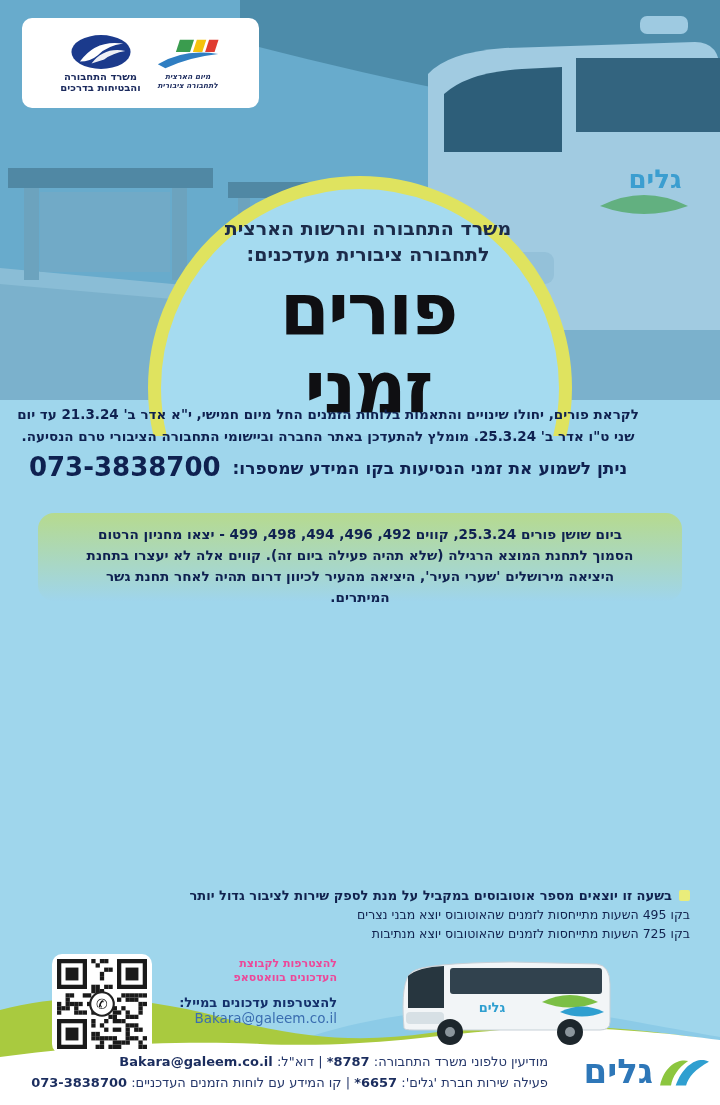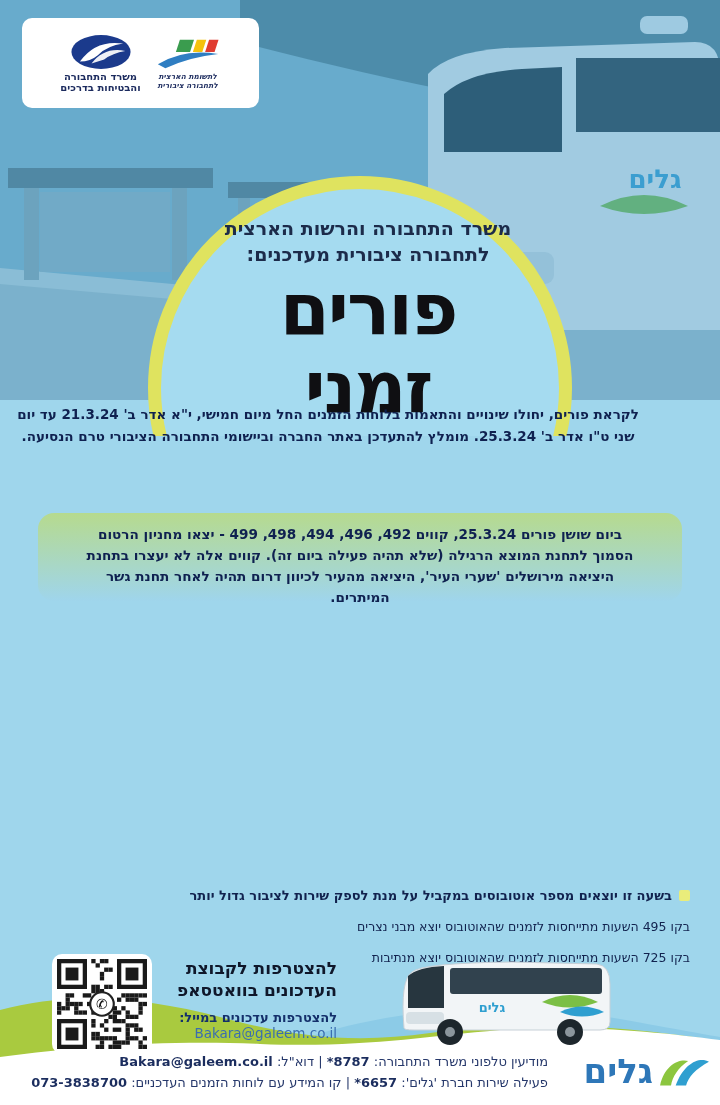--- a/index.html
+++ b/index.html
@@ -27,27 +27,27 @@
   .note-line{font-size:11.5px;margin-top:2px;}
   .note-line b{font-weight:bold;}
   
   .alert{position:absolute;left:38px;top:513px;width:644px;height:88px;border-radius:16px;z-index:3;
          background:linear-gradient(180deg,#b6da8e,#9fd5ec);box-sizing:border-box;padding:11px 38px;
          text-align:center;font-size:13.6px;font-weight:bold;color:#0f2150;line-height:1.55;}
   .panel-wrap{position:absolute;top:603px;left:0;width:720px;height:0;}
   
   .legend{position:absolute;right:30px;top:888px;text-align:right;color:#11224e;z-index:3;}
   .legend-line1{font-size:13px;font-weight:bold;}
-  .legend-line{font-size:12.5px;margin-top:16px;}
+  .legend-line{font-size:12.5px;margin-top:4px;}
   .sq{display:inline-block;width:11px;height:11px;background:#e9ed7b;margin-left:7px;border-radius:2px;vertical-align:-1px;}
   
   .qr-box{position:absolute;left:52px;top:954px;width:100px;height:100px;background:#fff;border-radius:10px;
           padding:5px;box-sizing:border-box;z-index:6;}
   .subscribe-text{position:absolute;left:162px;top:957px;width:175px;text-align:right;z-index:6;}
-  .wa-line{font-size:17px;font-weight:bold;color:#0f172a;line-height:1.3;}
+  .wa-line{font-size:11px;font-weight:bold;color:#ec4899;line-height:1.3;}
   .email-label{font-size:13px;font-weight:bold;color:#14306b;margin-top:9px;}
   .email{font-size:13.5px;color:#3a6db0;direction:ltr;text-align:right;}
   
   .waves{position:absolute;left:0;top:985px;width:720px;height:120px;z-index:2;}
   .bus-svg{position:absolute;left:392px;top:950px;width:235px;height:108px;z-index:5;}
   .footer-text{position:absolute;right:172px;top:1052px;text-align:right;z-index:7;color:#26386b;
                font-size:13px;line-height:1.6;white-space:nowrap;}
   .footer-text .b{font-weight:bold;color:#1b2d5e;}
   .num{direction:ltr;unicode-bidi:embed;}
   .brand{position:absolute;right:10px;top:1046px;z-index:7;display:flex;align-items:center;gap:5px;direction:rtl;}
@@ -97,21 +97,21 @@
     <div class="logo-block">
       <svg width="66" height="38" viewBox="0 0 70 40">
         <g transform="skewX(-18) translate(14,0)">
           <rect x="14" y="5" width="15" height="13" fill="#3a9c4e"></rect>
           <rect x="32" y="5" width="10" height="13" fill="#f4c20d"></rect>
           <rect x="45" y="5" width="10" height="13" fill="#e03c31"></rect>
         </g>
         <path d="M3,31 Q30,14 67,20 Q38,23 11,35 Z" fill="#2f7ec2"></path>
       </svg>
       <div class="logo-text" style="font-size:7.5px;font-style:italic;">
-        <div>לתשומת הארצית</div>
+        <div>מיום הארצית</div>
         <div>לתחבורה ציבורית</div>
       </div>
     </div>
     <div class="logo-block">
       <svg width="64" height="38" viewBox="0 0 60 36">
         <ellipse cx="30" cy="18" rx="28" ry="16" fill="#1b3a8c"></ellipse>
         <path d="M10,27 Q25,6 51,10 Q36,12 27,21 Q20,27 10,27 Z" fill="#fff"></path>
         <path d="M21,29 Q33,13 53,17 Q41,19 33,25 Z" fill="#fff" opacity="0.92"></path>
       </svg>
       <div class="logo-text">
@@ -124,20 +124,24 @@
   <div class="title-block">
     <div class="subtitle">משרד התחבורה והרשות הארצית</div>
     <div class="subtitle">לתחבורה ציבורית מעדכנים:</div>
     <div class="main-title">פורים</div>
     <div class="main-title">זמני</div>
   </div>
 
   <div class="intro">
     <div class="intro-line">לקראת פורים, יחולו שינויים והתאמות בלוחות הזמנים החל מיום חמישי, י"א אדר ב' 21.3.24 עד יום</div>
     <div class="intro-line">שני ט"ו אדר ב' 25.3.24. מומלץ להתעדכן באתר החברה וביישומי התחבורה הציבורי טרם הנסיעה.</div>
+    <div class="phone-line">
+      <span>ניתן לשמוע את זמני הנסיעות בקו המידע שמספרו:</span>
+      <span class="phone-number">073-3838700</span>
+    </div>
   </div>
 
   <div class="alert">ביום שושן פורים 25.3.24, קווים 492, 496, 494, 498, 499 - יצאו מחניון הרטום הסמוך לתחנת המוצא הרגילה (שלא תהיה פעילה ביום זה). קווים אלה לא יעצרו בתחנת היציאה מירושלים 'שערי העיר', היציאה מהעיר לכיוון דרום תהיה לאחר תחנת גשר המיתרים.</div>
 
   <div class="panel-wrap">
     
     
   </div>
 
   <div class="legend">

